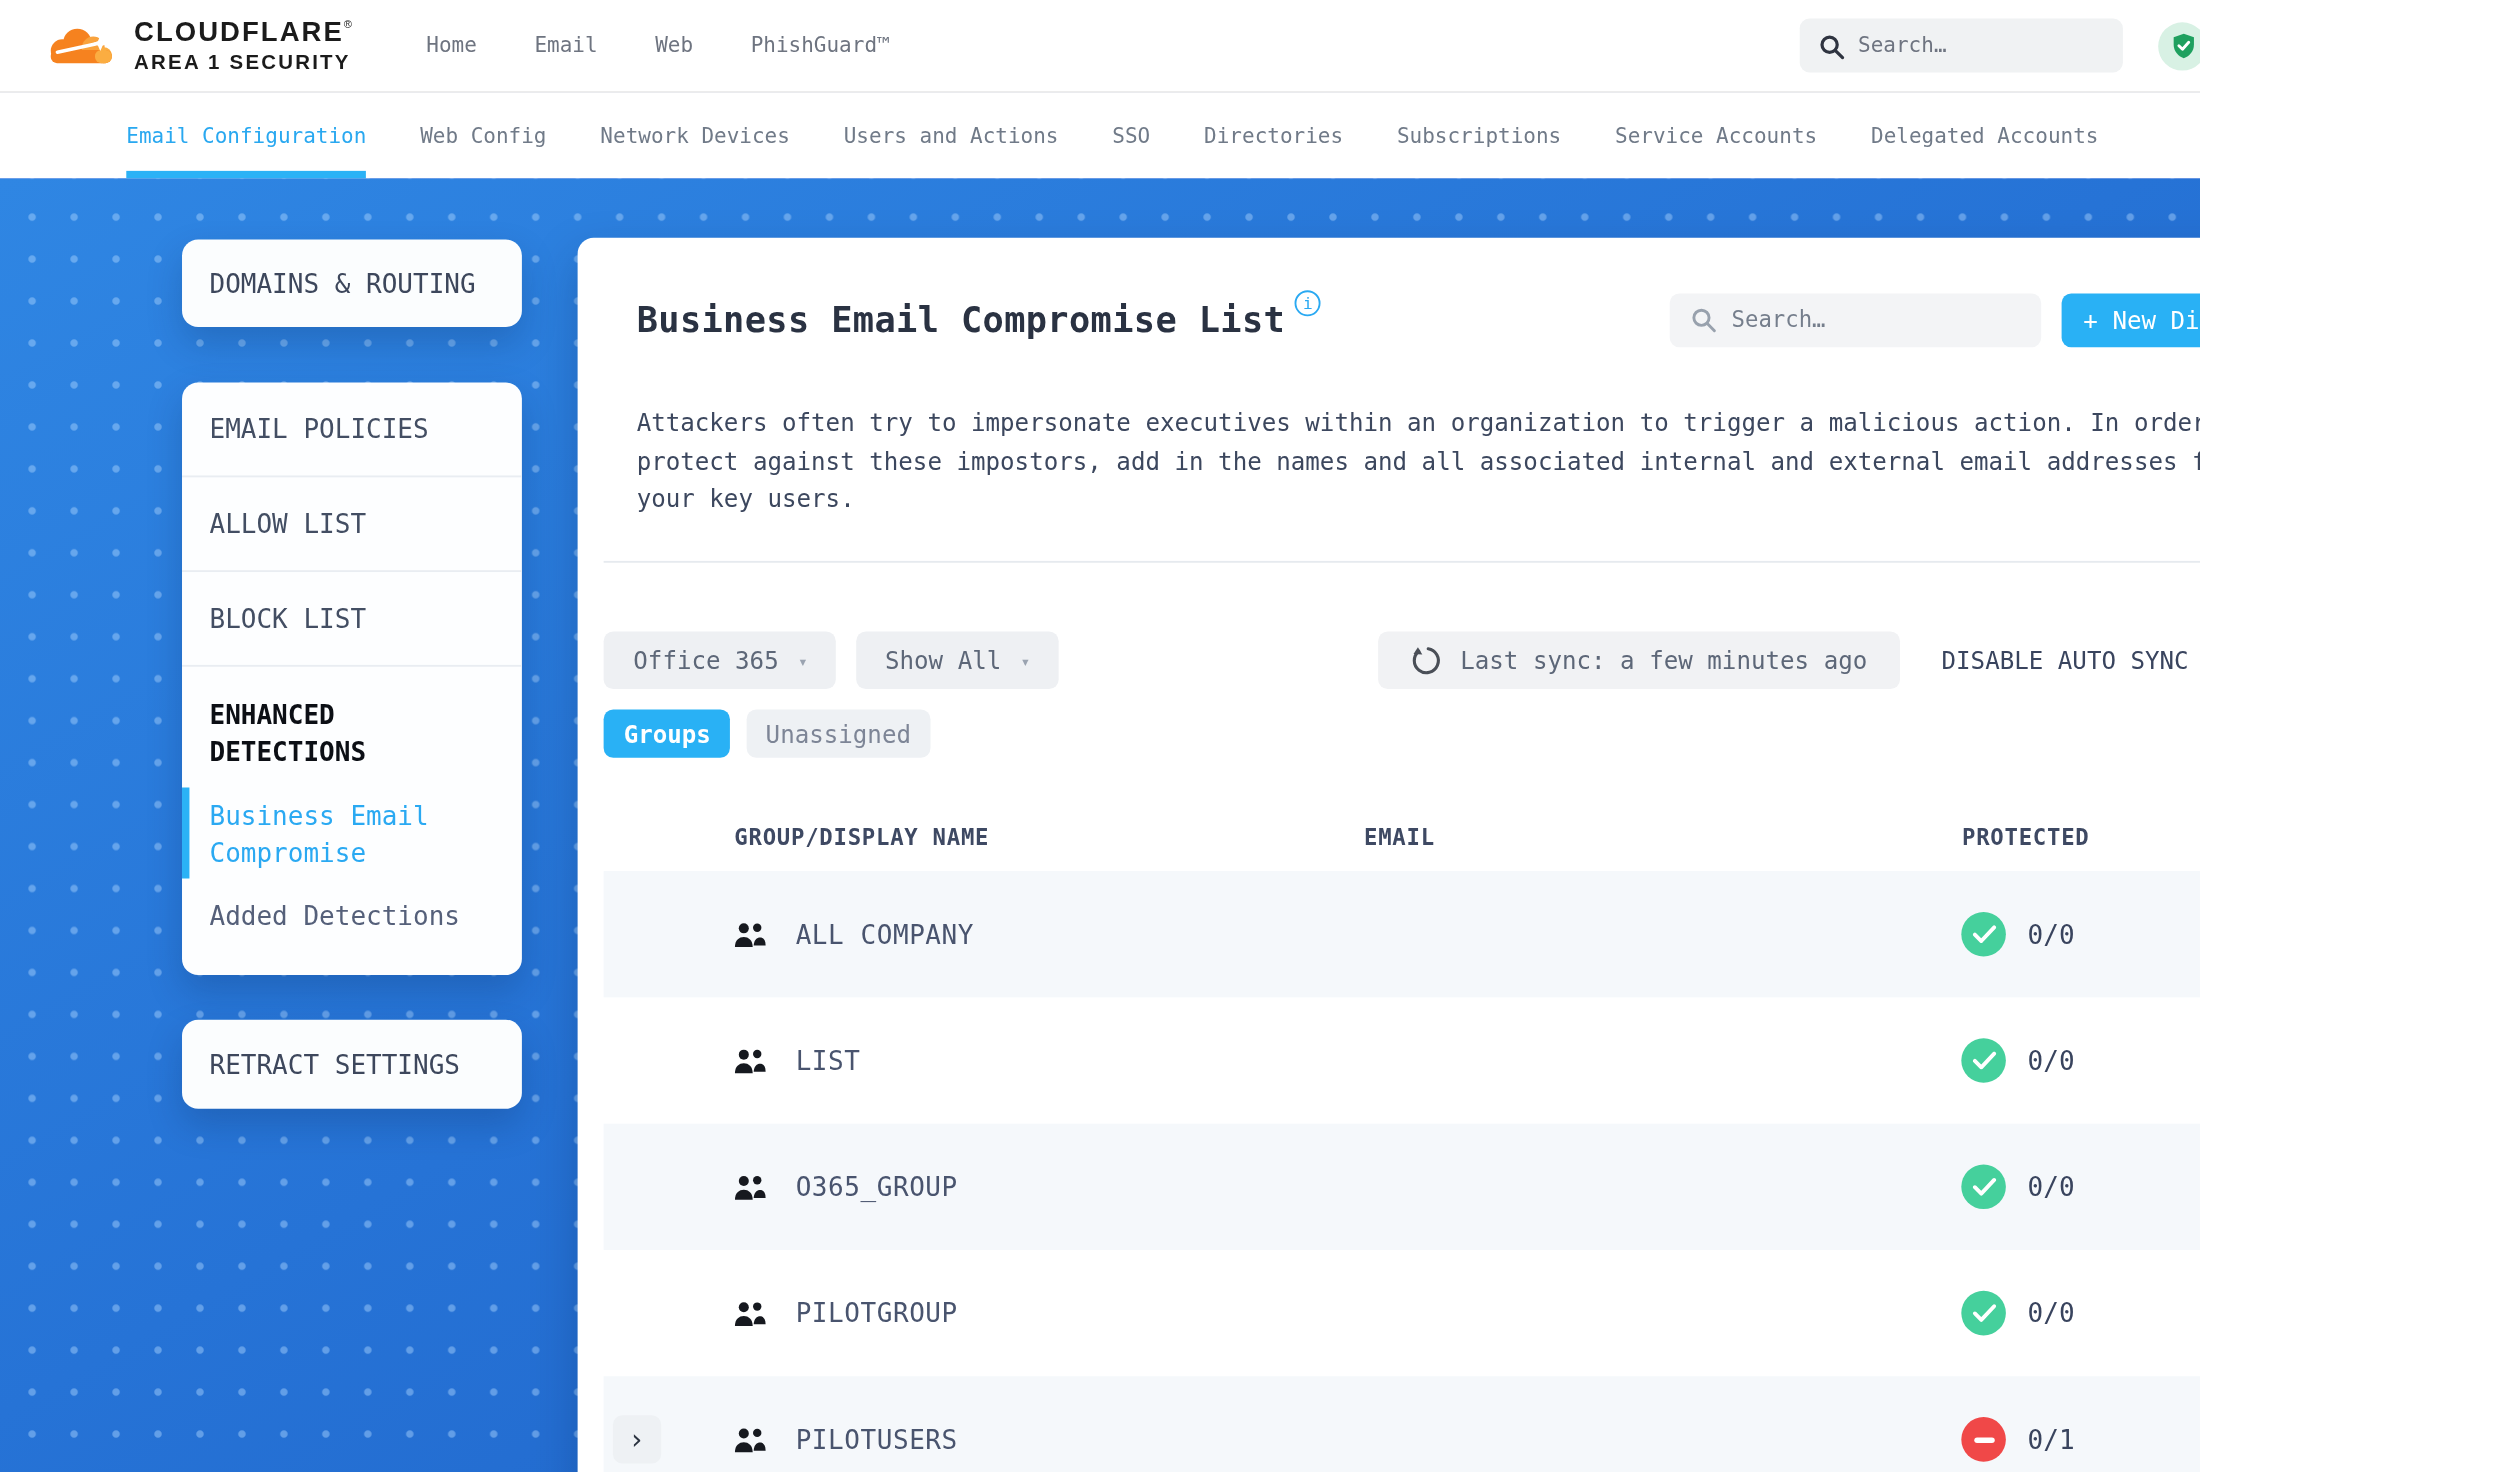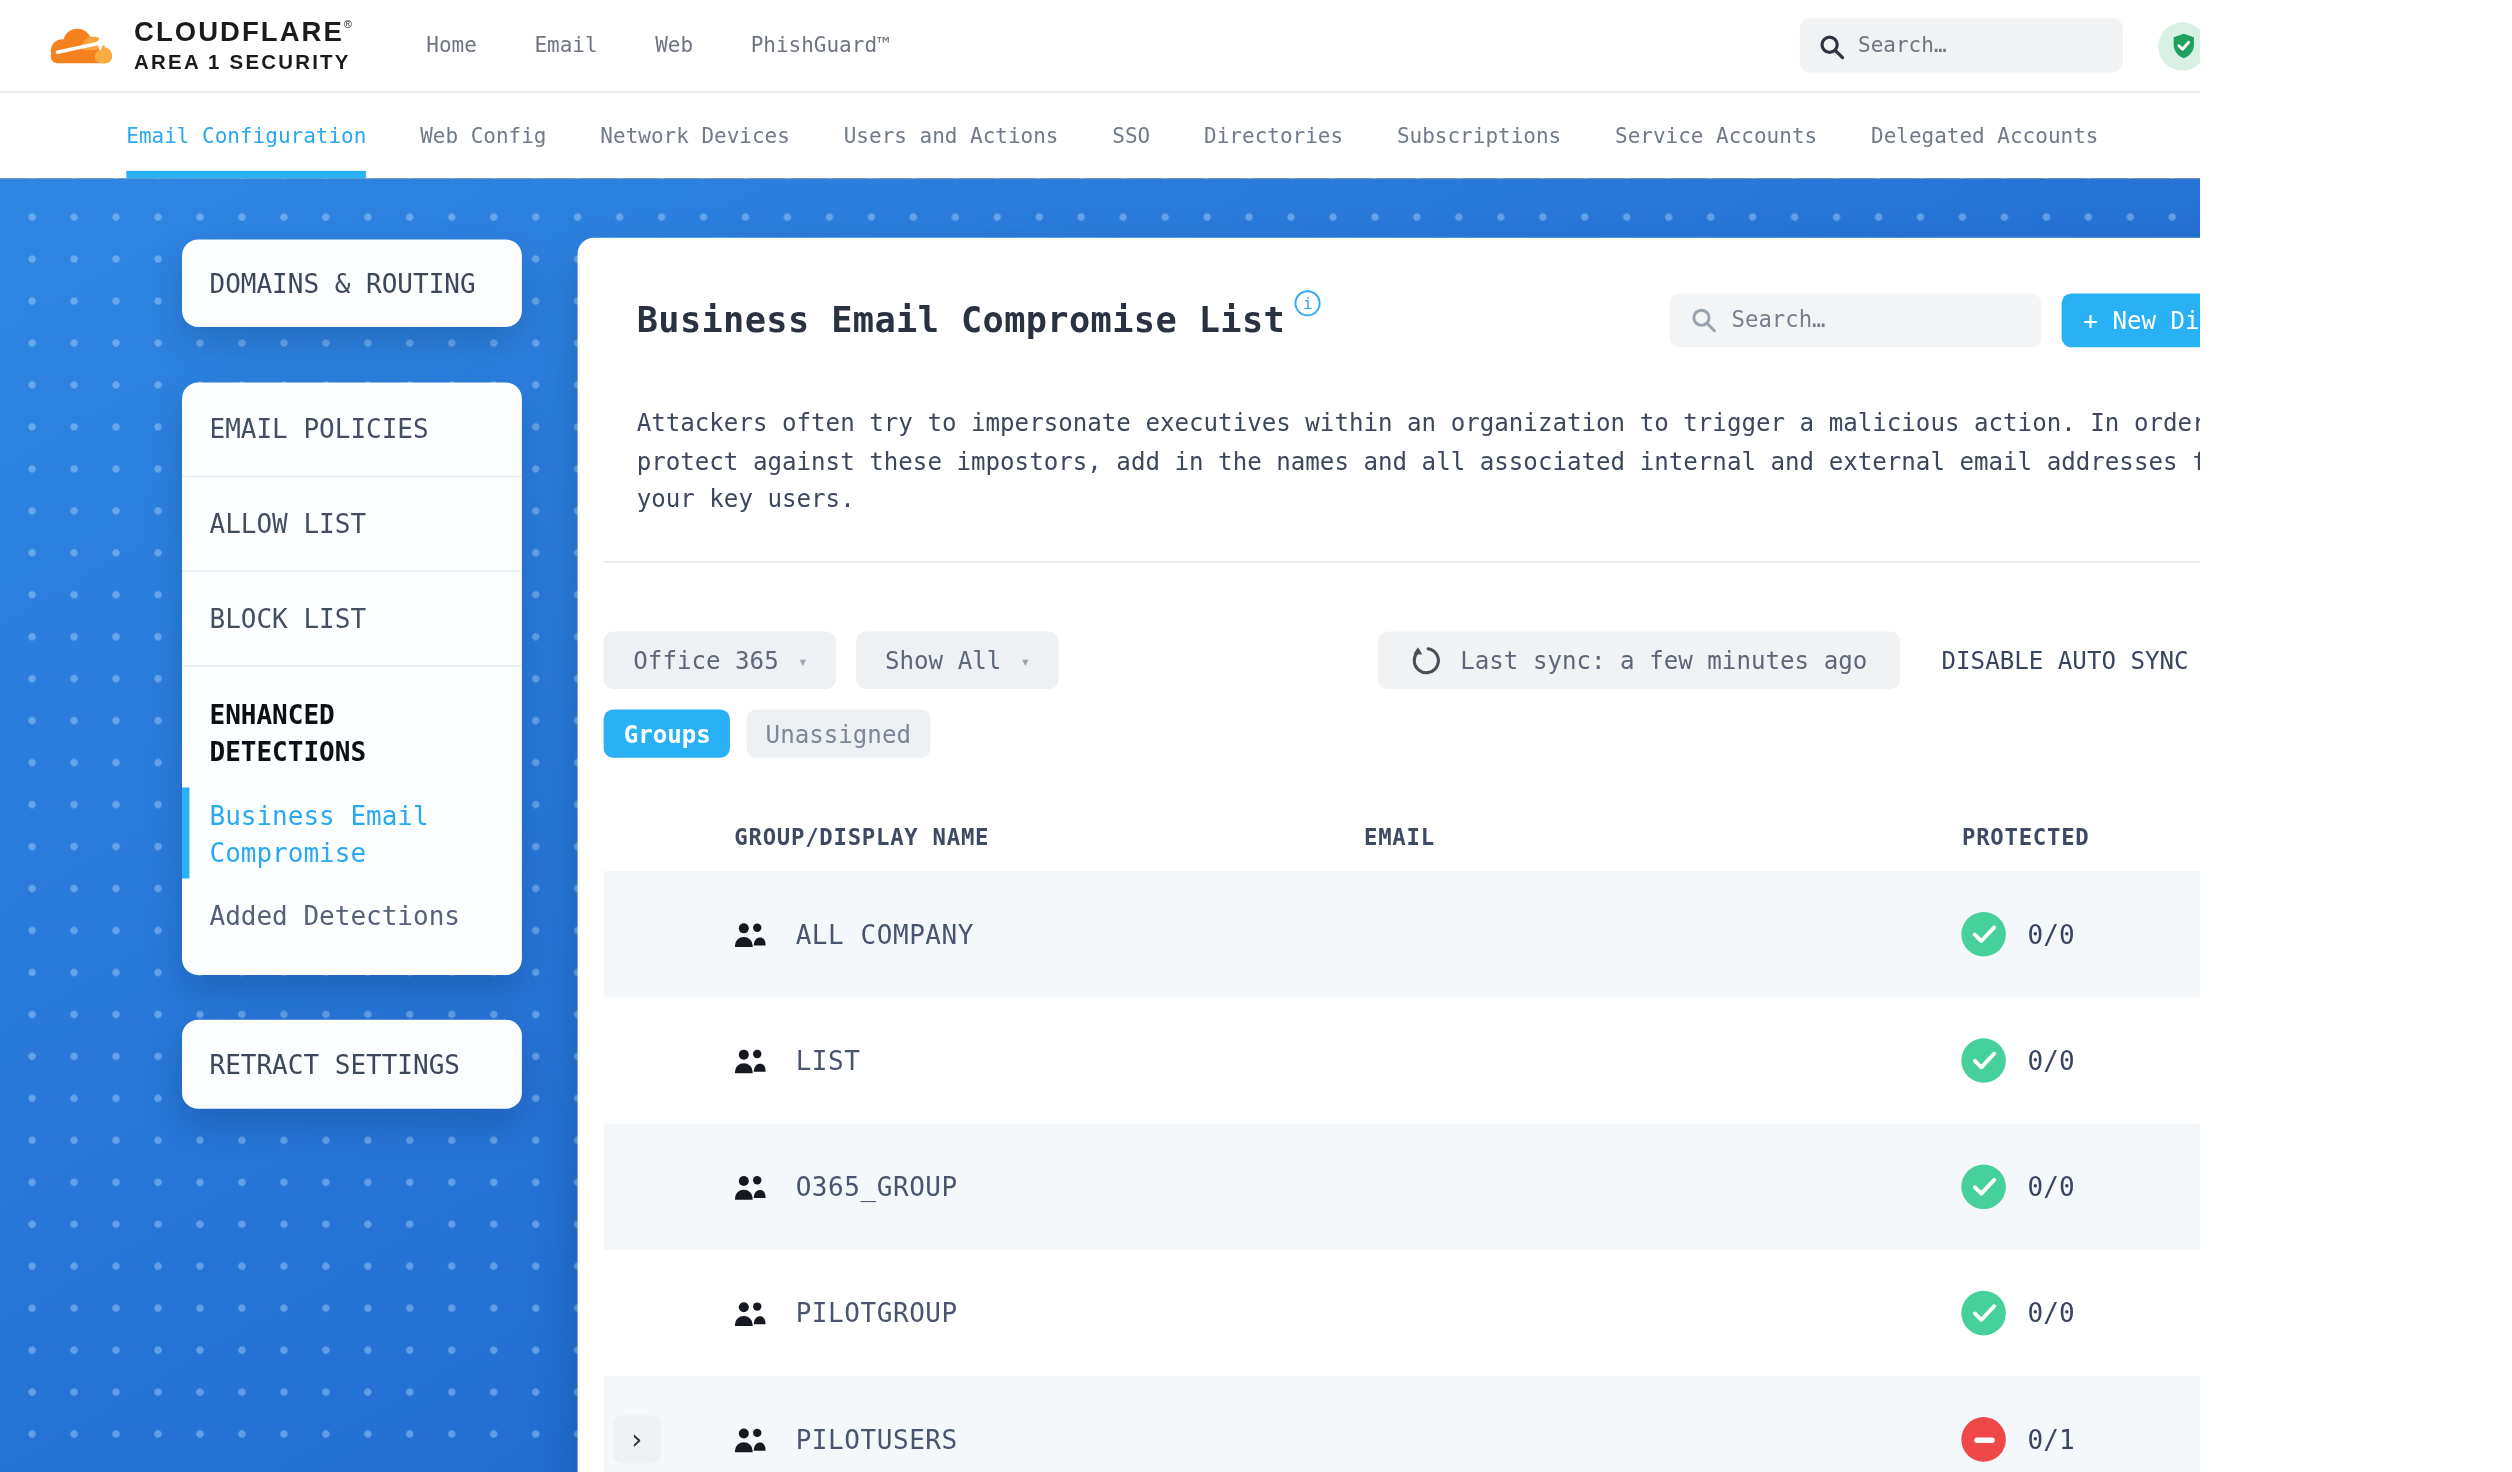--- a/index.html
+++ b/index.html
@@ -1,19 +1,19 @@
 <!DOCTYPE html>
 <html style="font-size:14px"><head>
 <meta charset="utf-8">
 <style>
   * { margin:0; padding:0; box-sizing:border-box; }
   html,body { background:#ffffff; }
   body { font-family:"DejaVu Sans Mono", monospace; }
 
-  .stage { width:2200px; height:1473px; overflow:hidden; position:relative; background:#7f1d1d; }
+  .stage { width:2200px; height:1473px; overflow:hidden; position:relative; background:#1d4ed8; }
   .design { width:1353px; height:793px; transform:scale(1.8573); transform-origin:0 0; }
 
   
   .hdr { height:50px; background:#fff; display:flex; align-items:center; padding-left:23.5px; border-bottom:0.9px solid #ececec; position:relative; z-index:3; }
   .logo { display:flex; align-items:center; gap:8.7px; }
   .logo-text { display:flex; flex-direction:column; line-height:1; }
   .logo-title { font-family:"Liberation Sans", sans-serif; font-weight:800; font-size:14.8px; letter-spacing:1.1px; color:#1b1b1b; }
   .logo-mark { font-family:"Liberation Sans", sans-serif; font-size:6px; vertical-align:top; color:#1b1b1b; }
   .logo-sub { font-family:"Liberation Sans", sans-serif; font-weight:800; font-size:11px; letter-spacing:1.2px; color:#1b1b1b; margin-top:3.5px; }
   .main-nav { display:flex; gap:31px; margin-left:40px; font-size:11.3px; color:#6e7480; }

